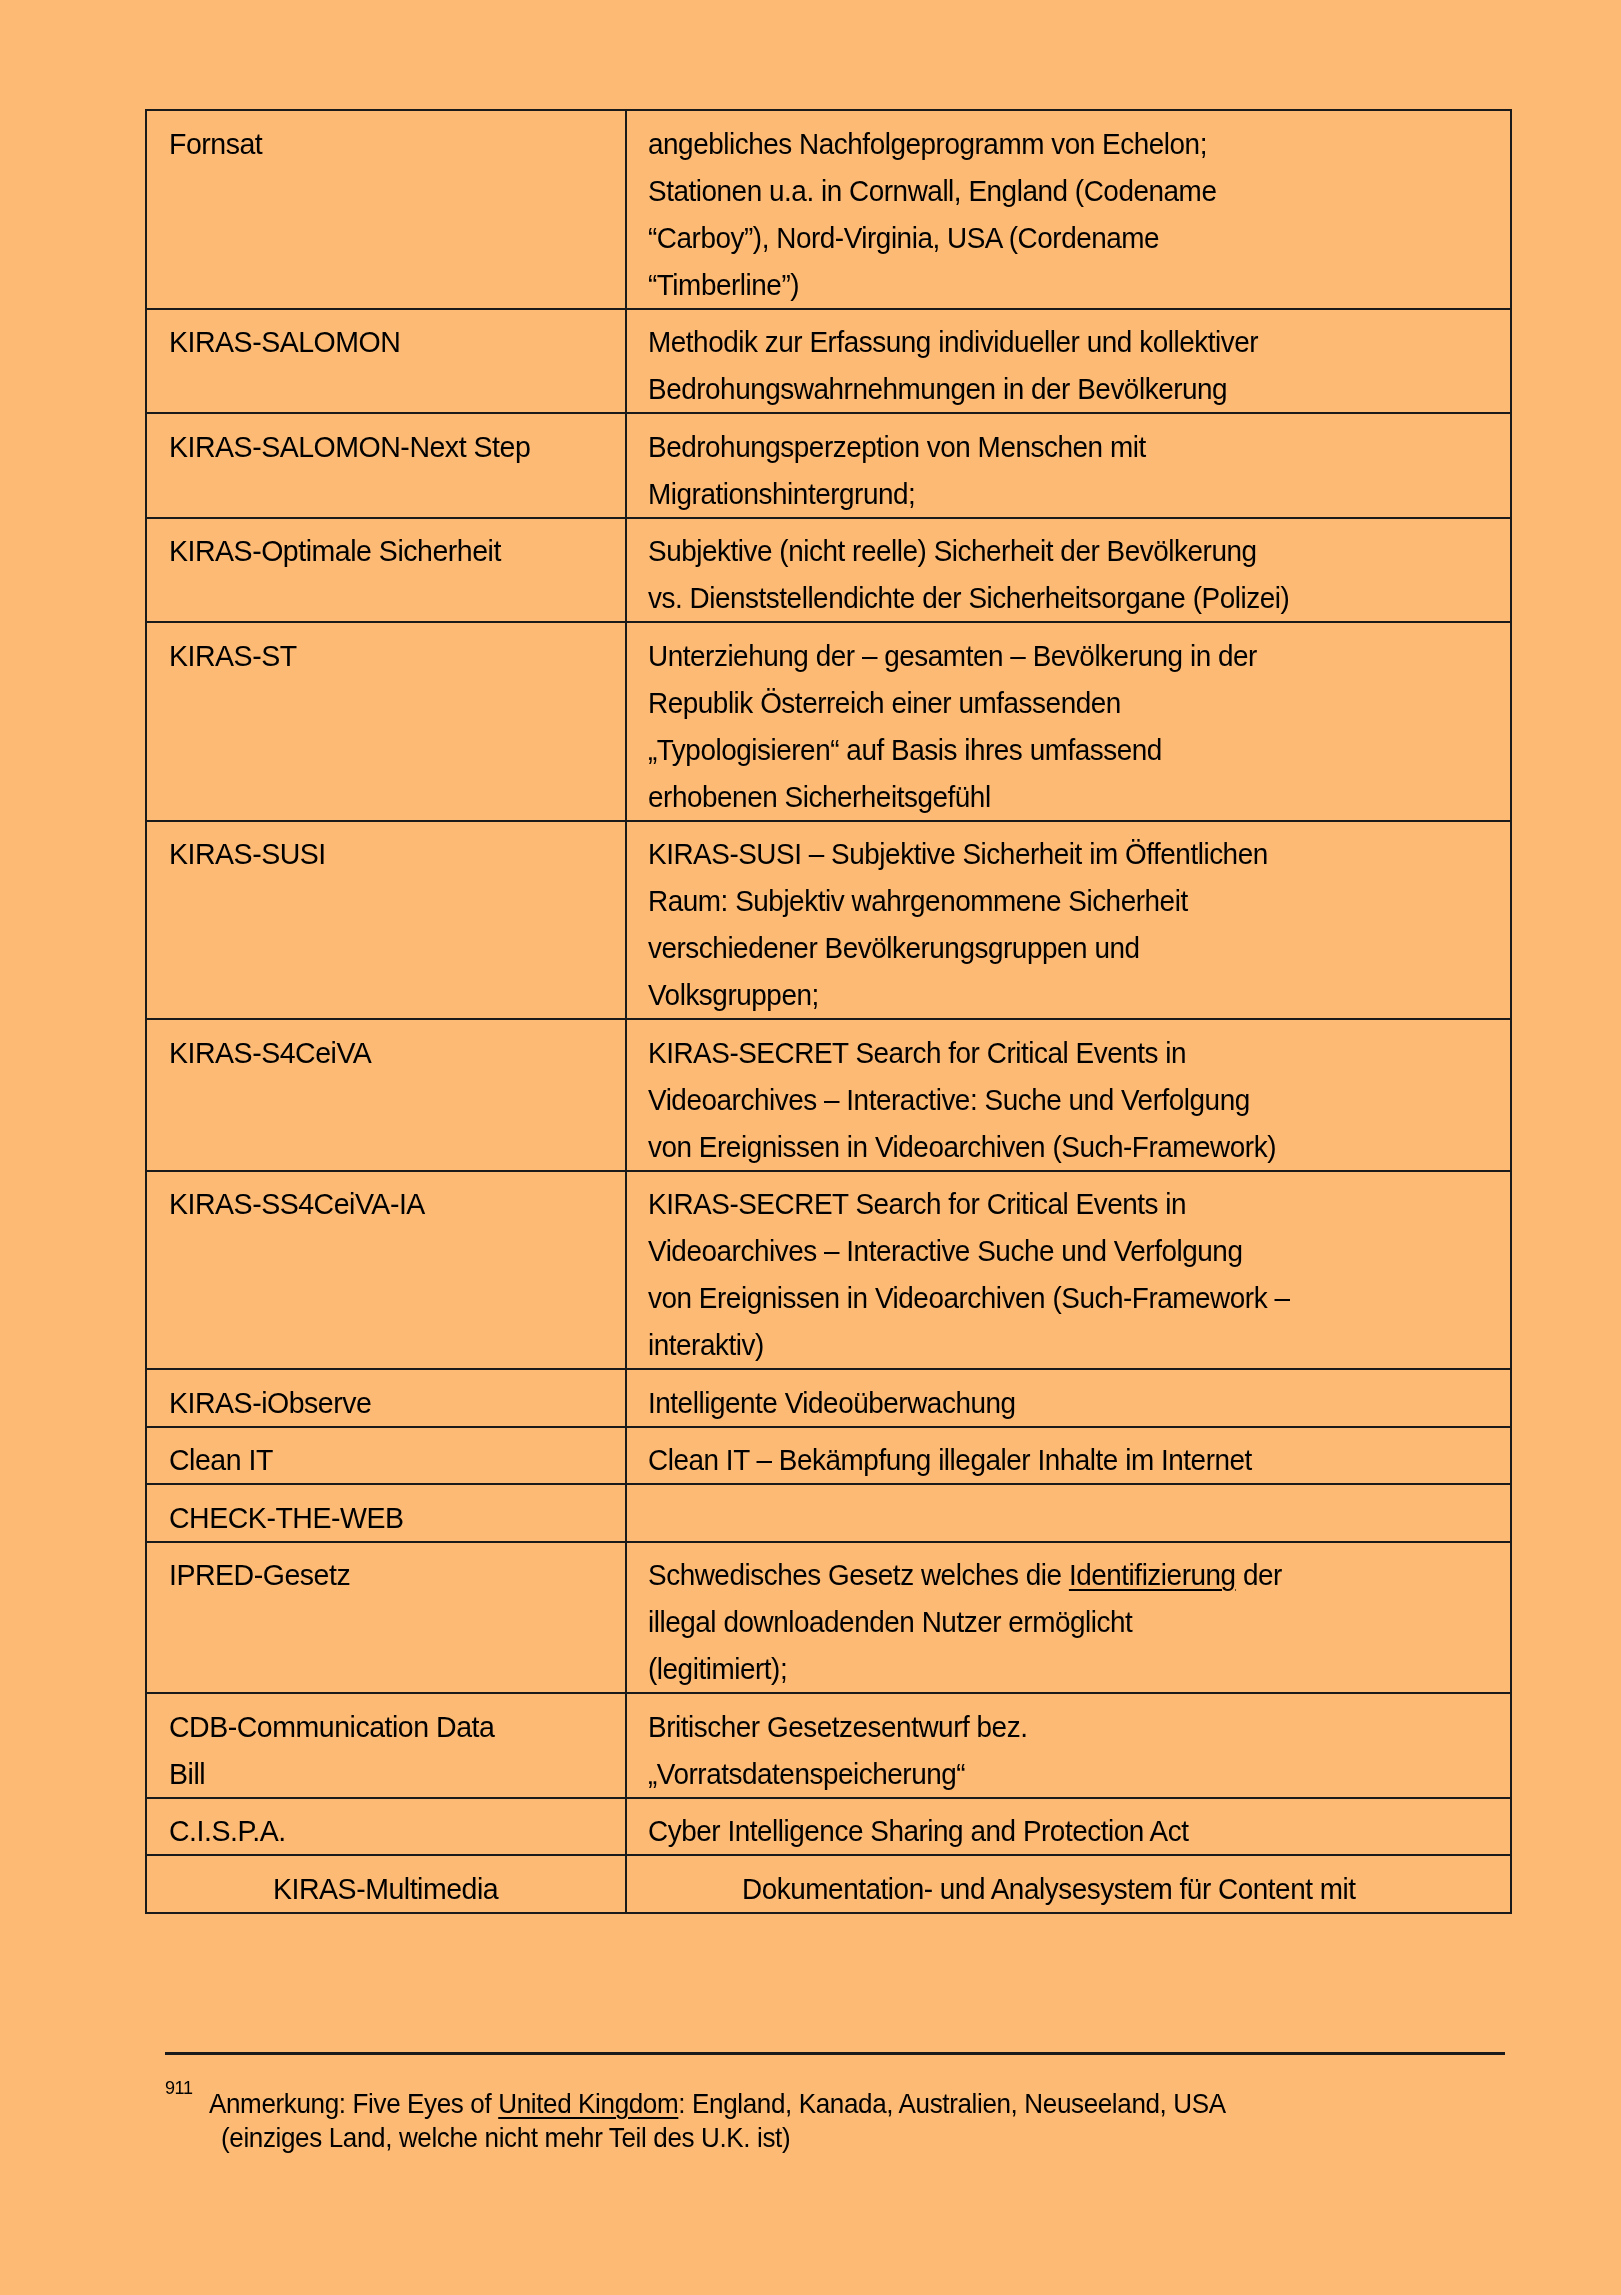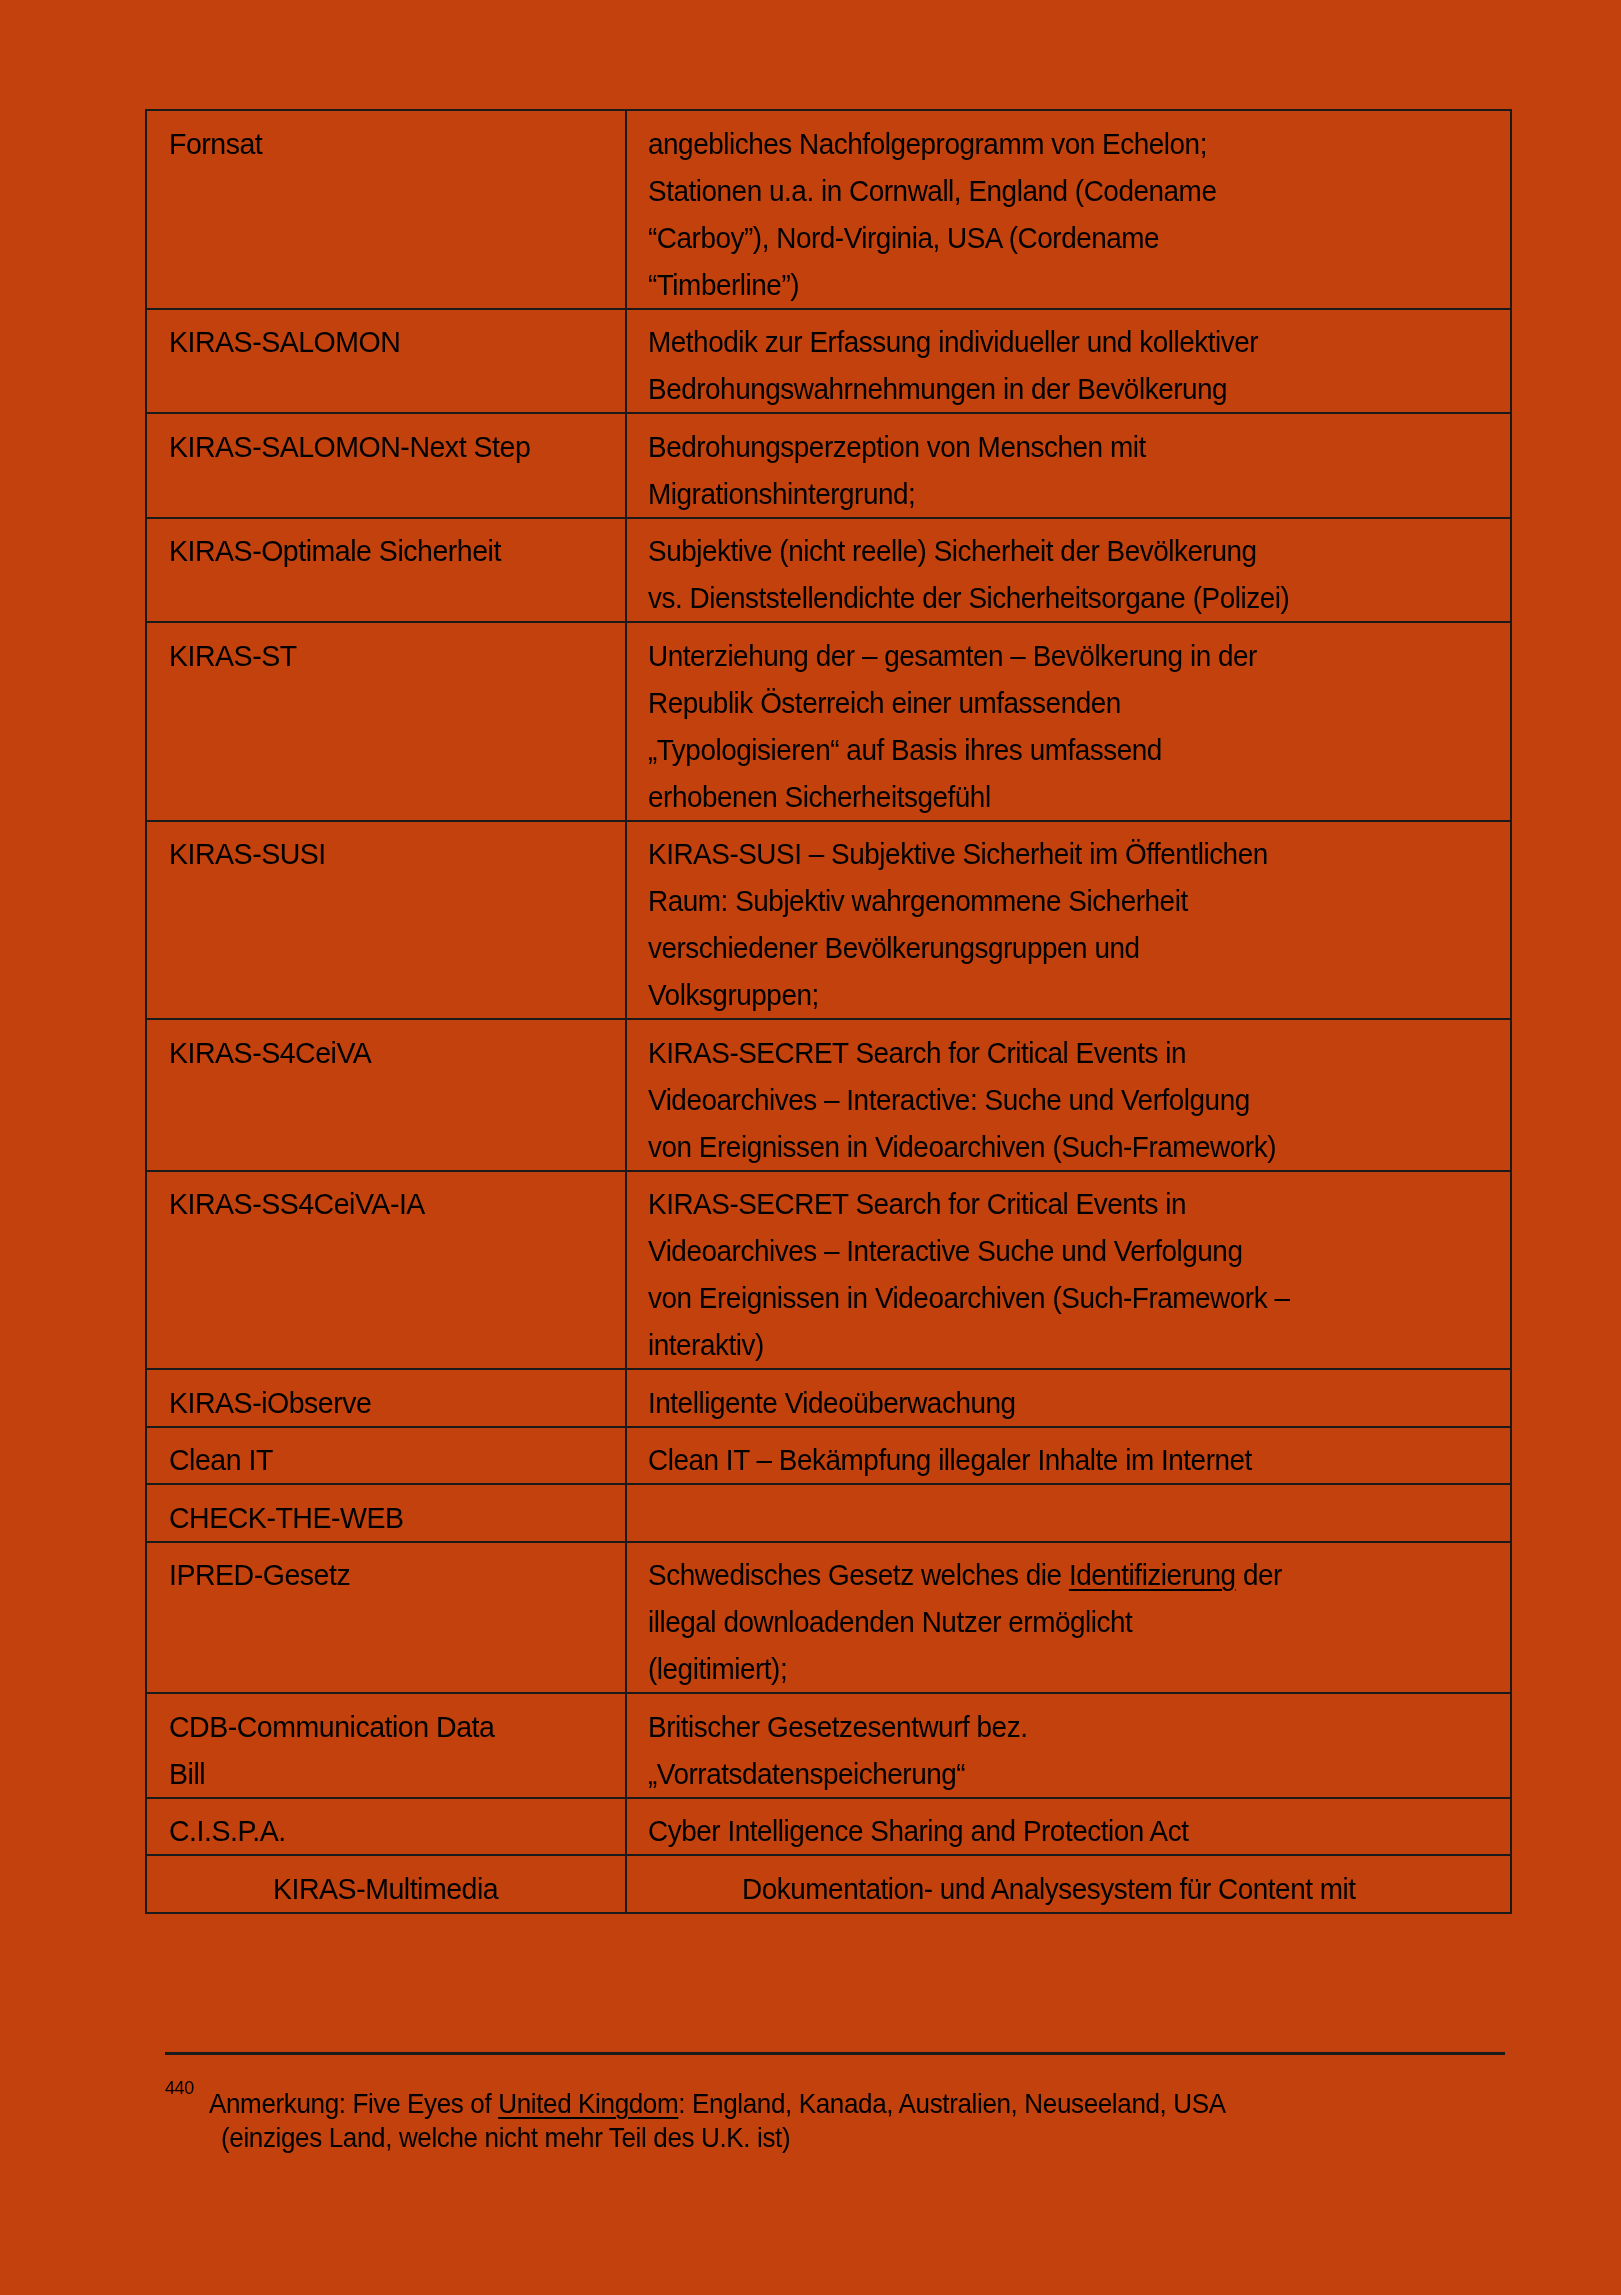--- a/index.html
+++ b/index.html
@@ -1,18 +1,18 @@
 <!DOCTYPE html>
 <html style="font-size:13.5px"><head>
 <meta charset="utf-8">
 <style>
   html, body { margin: 0; padding: 0; background: #ffffff; }
   body { width: 1622px; height: 2295px; position: relative; overflow: hidden;
          font-family: "Liberation Sans", "DejaVu Sans", sans-serif; color: #000; }
-  .page { position: absolute; left: 0; top: 0; width: 1622px; height: 2295px; background: #c2410c; }
+  .page { position: absolute; left: 0; top: 0; width: 1622px; height: 2295px; background: #fdba74; }
   table.glossary {
     position: absolute; left: 145px; top: 109px; width: 1367px;
     border-collapse: collapse; table-layout: fixed;
   }
   table.glossary td {
     border: 2.1px solid #1a1a1a; vertical-align: top;
     padding: 8.5px 0 0 0; box-sizing: border-box;
   }
   td.term { width: 480px; padding-left: 22px !important; }
   td.desc { padding-left: 21px !important; }
@@ -174,18 +174,18 @@
           <td class="desc">
             <span class="line">Dokumentation- und Analysesystem für Content mit</span>
           </td>
         </tr>
       </tbody>
   </table>
 
   <div class="fn-rule"></div>
 
   <div class="footnote">
-    <span class="fn-mark">440</span>
+    <span class="fn-mark">911</span>
     <span class="fn-line fn-line1"><span>Anmerkung: Five Eyes of </span><u class="ul">United Kingdom</u><span>: England, Kanada, Australien, Neuseeland, USA</span></span>
     <span class="fn-line fn-line2">(einziges Land, welche nicht mehr Teil des U.K. ist)</span>
   </div>
 </div>
 
 
 </body></html>

